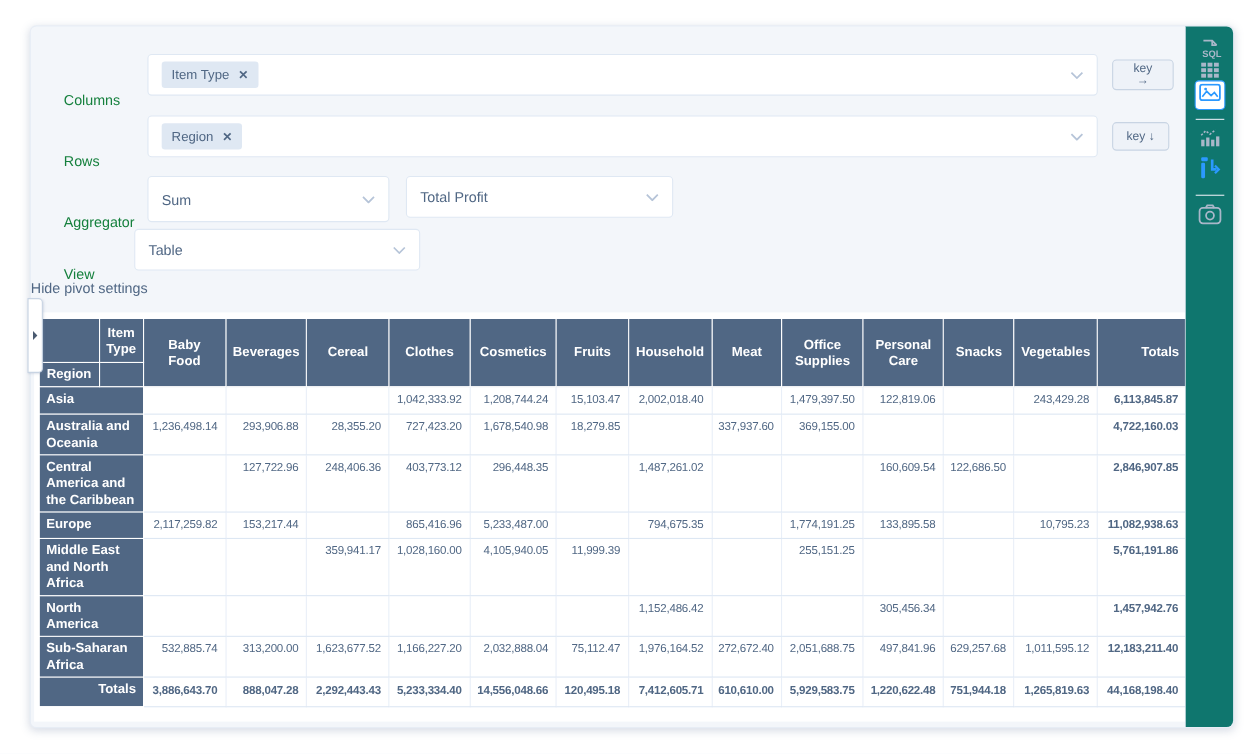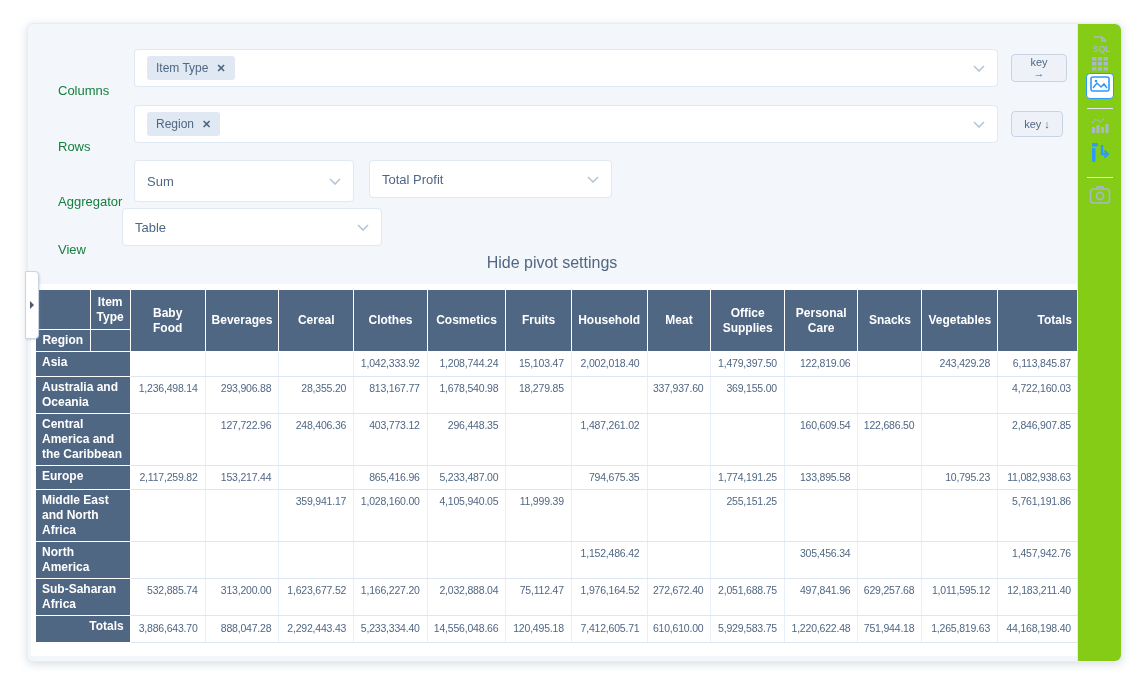--- a/index.html
+++ b/index.html
@@ -24,22 +24,22 @@
   .chev { position:absolute; right:12px; top:50%; margin-top:-3px; }
   .chev svg { display:block; }
   .selval { font-size:13px; color:#506784; }
   .keybtn {
     position:absolute; background:#eef2f8; border:1px solid #c8d4e3;
     border-radius:4px; color:#506784; font-size:11px; text-align:center;
     cursor:pointer; display:flex; flex-direction:column; justify-content:center;
     line-height:11px;
   }
   .hide-link {
-    position:absolute; top:230px; left:0; width:1048px; text-align:center;
-    font-size:16px; color:#506784; cursor:pointer;
+    position:absolute; top:230px; left:0; width:1048px; text-align:left;
+    font-size:13px; color:#506784; cursor:pointer;
   }
   
   .viewport {
     position:absolute; left:3px; top:260px; width:1048px; height:372px;
     background:#ffffff;
   }
   .handle {
     position:absolute; left:-3px; top:247px; width:14px; height:68px;
     background:#fff; border:1px solid #c8d4e3; border-radius:0 4px 4px 0;
     box-shadow:1px 1px 2px rgba(120,140,170,.25);
@@ -60,26 +60,26 @@
   th.totalshead { text-align:right; vertical-align:middle; padding-right:8px; }
   th.rowlabel { text-align:left; vertical-align:top; padding:5px 6px; }
   th.totalsrowlabel { text-align:right; vertical-align:top; padding:6px 8px 6px 6px; }
   table.pvt td {
     border:1px solid #e9eff8; border-top:1px solid #dde7f3;
     border-bottom:1px solid #dde7f3; background:#fff;
     font-size:10.5px; letter-spacing:-0.2px; color:#506784;
     text-align:right; vertical-align:top; padding:5px 7px 5px 3px;
     white-space:nowrap; line-height:1.3;
   }
-  td.rowtotal, td.coltotal, td.grand { font-weight:normal; color:#2a3f5f; }
+  td.rowtotal, td.coltotal, td.grand { font-weight:bold; color:#2a3f5f; }
   tr.totalsrow td { padding:6px 7px 6px 3px; }
   
   .toolbar {
     position:absolute; right:0; top:0; width:44px; height:637px;
-    background:#84cc16; border-left:1px solid #e4ebf4;
+    background:#0f766e; border-left:1px solid #e4ebf4;
     border-radius:0 6px 6px 0;
   }
   .tbtn { position:absolute; left:50%; transform:translateX(-50%);
     cursor:pointer; display:block; }
   .tb-active {
     border:1.5px solid #2b99ff; border-radius:4px; padding:2px 3px;
     background:#fff;
   }
   .tdiv { position:absolute; left:9px; width:26px; height:1px; background:#e3eaf2; }
 </style>
@@ -208,21 +208,21 @@
             <td class="num">122,819.06</td>
             <td class="num"></td>
             <td class="num">243,429.28</td>
             <td class="rowtotal">6,113,845.87</td>
           </tr>
           <tr>
             <th class="rowlabel" colspan="2">Australia and Oceania</th>
             <td class="num">1,236,498.14</td>
             <td class="num">293,906.88</td>
             <td class="num">28,355.20</td>
-            <td class="num">813,167.77</td>
+            <td class="num">727,423.20</td>
             <td class="num">1,678,540.98</td>
             <td class="num">18,279.85</td>
             <td class="num"></td>
             <td class="num">337,937.60</td>
             <td class="num">369,155.00</td>
             <td class="num"></td>
             <td class="num"></td>
             <td class="num"></td>
             <td class="rowtotal">4,722,160.03</td>
           </tr>

